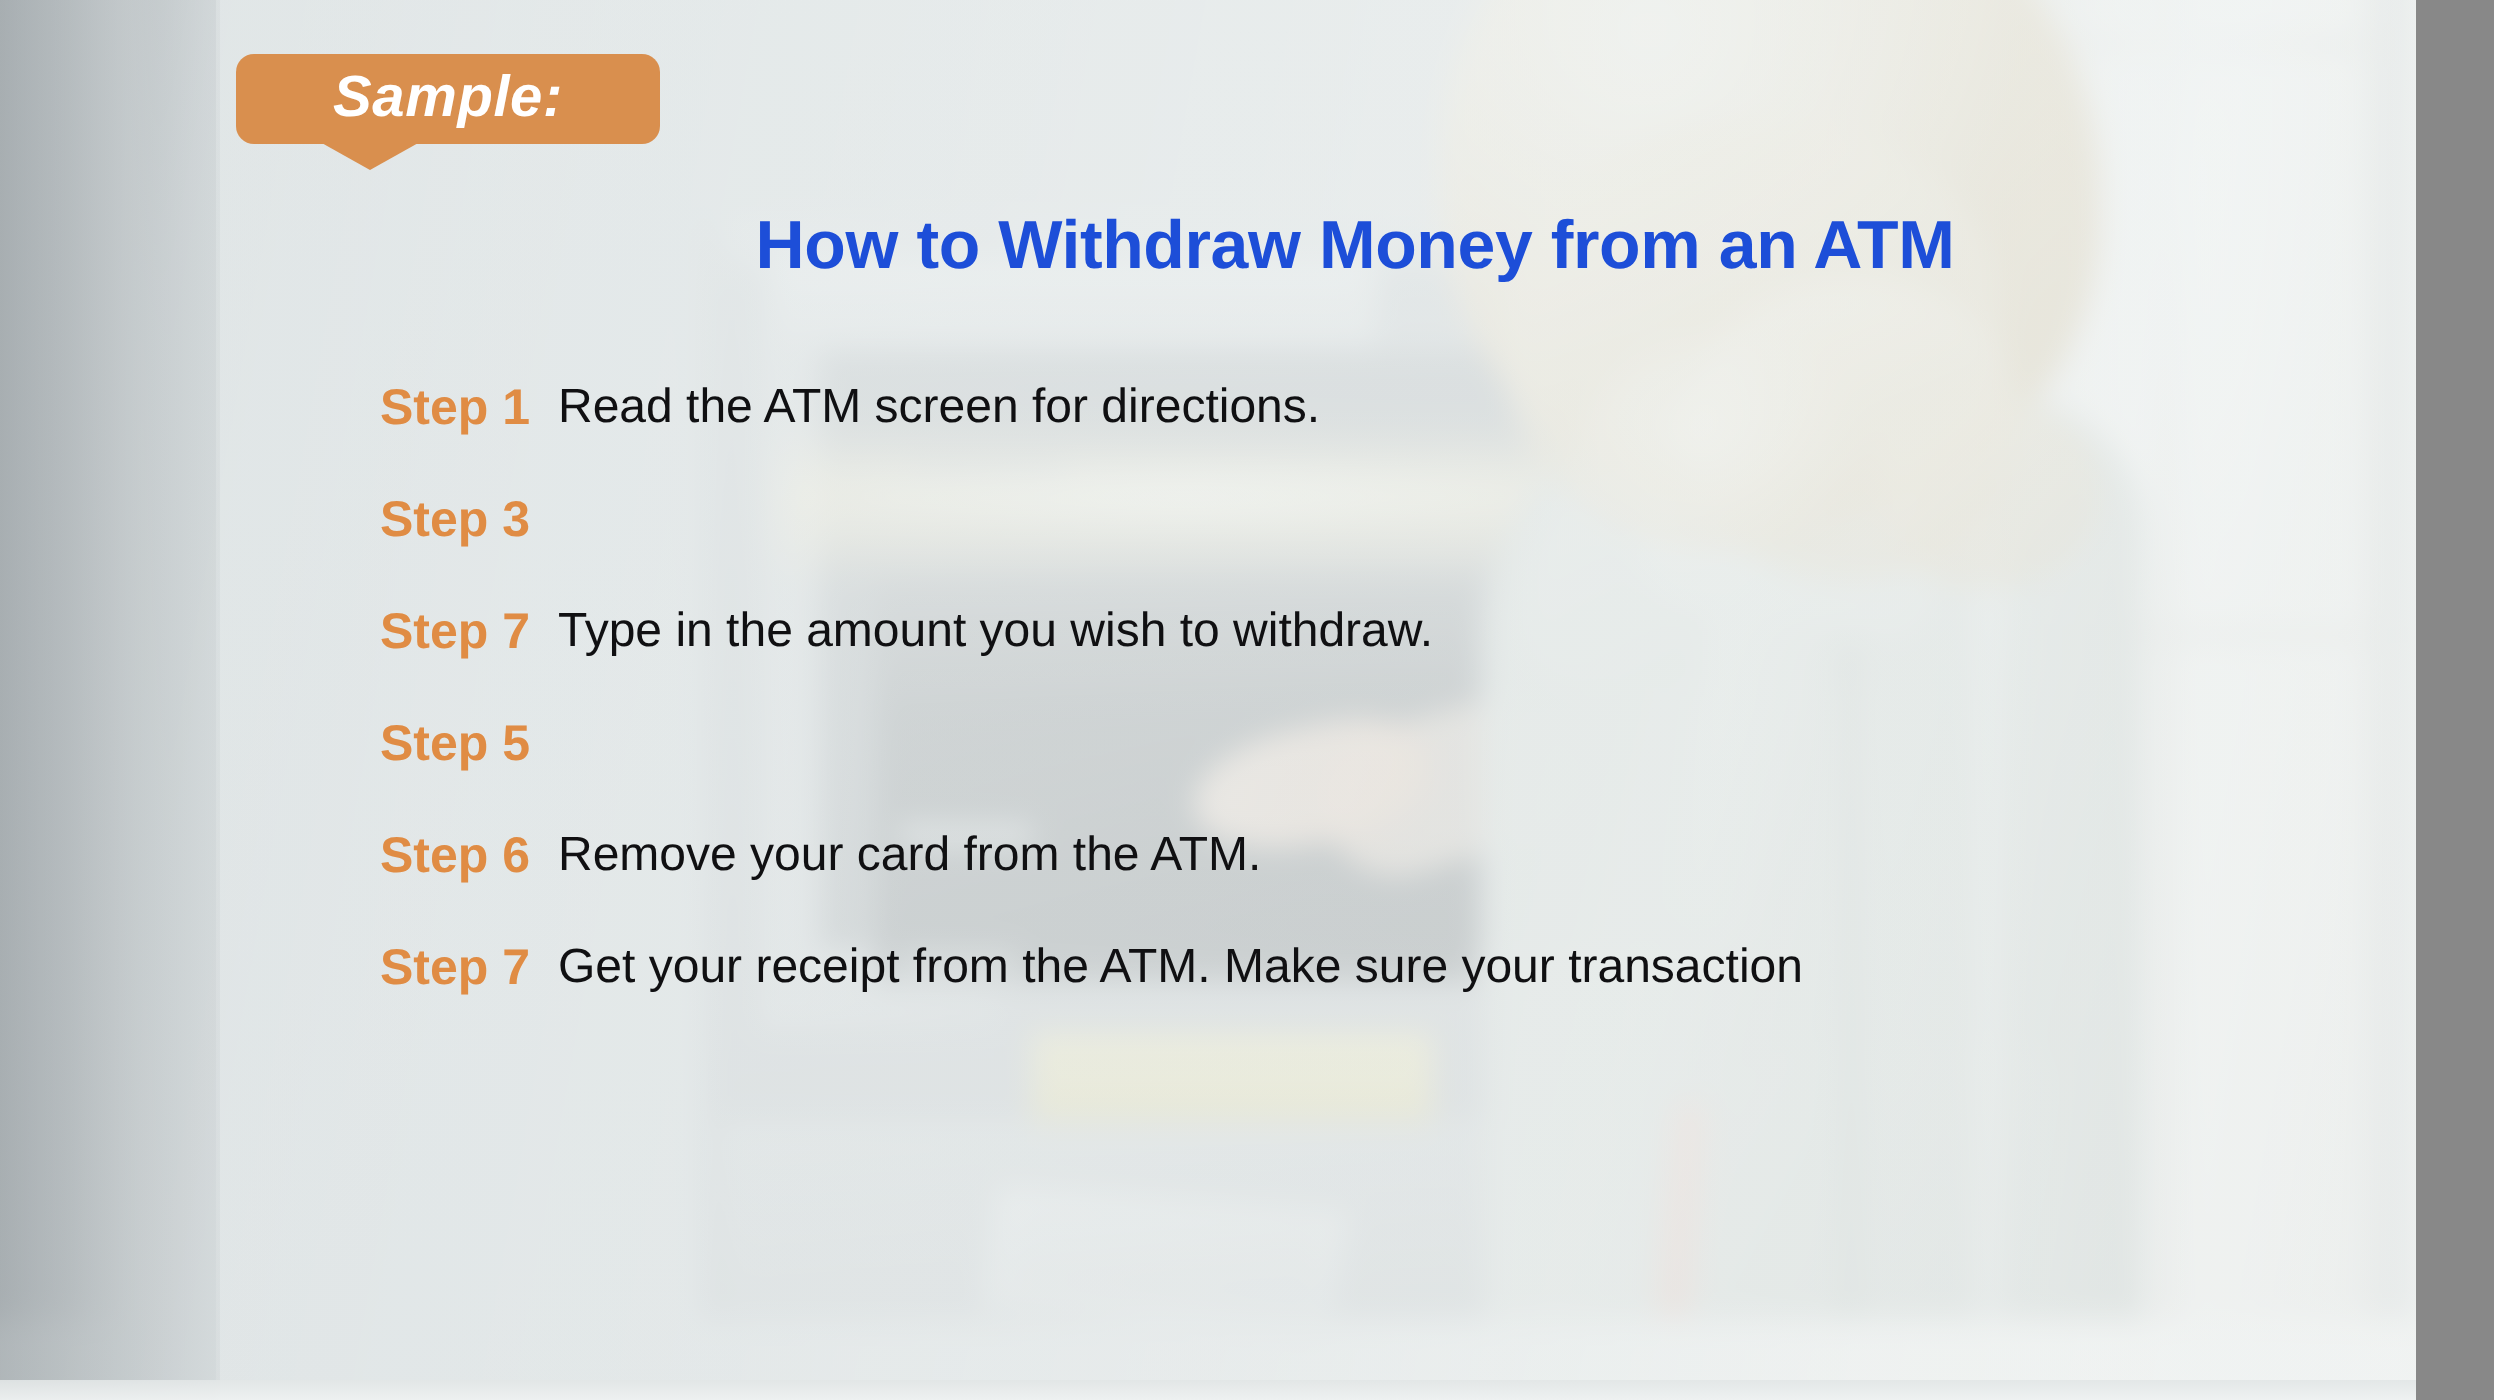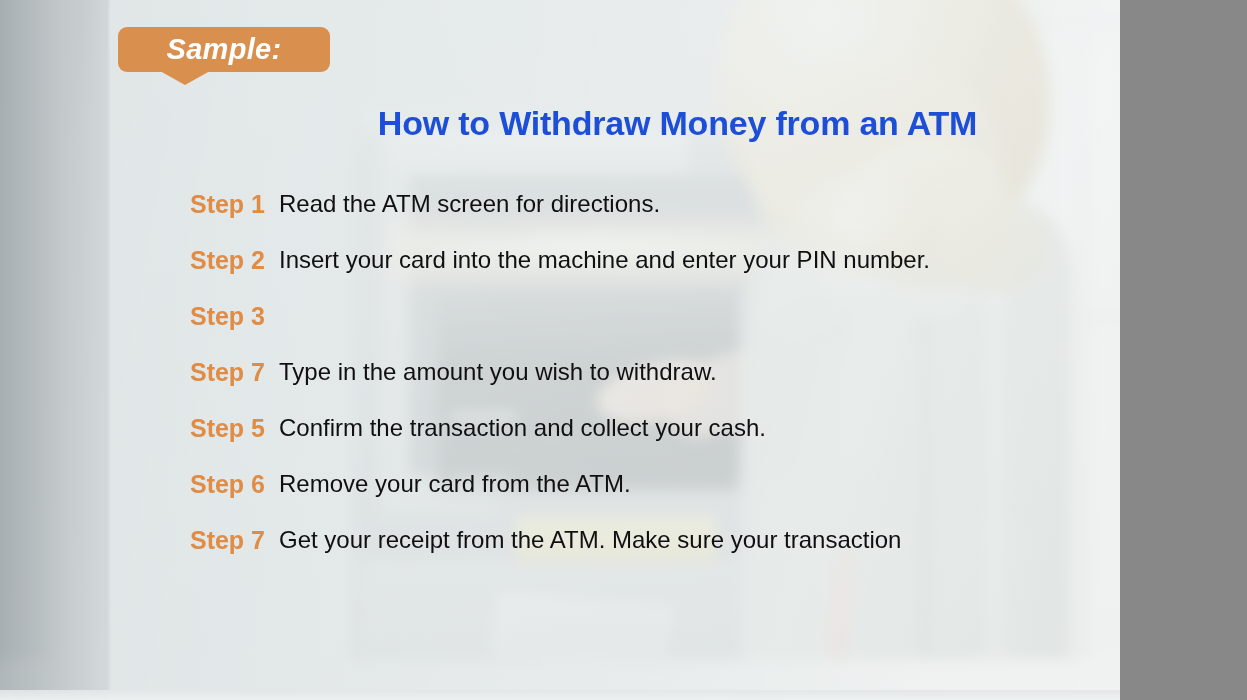--- a/index.html
+++ b/index.html
@@ -1,17 +1,17 @@
 <!DOCTYPE html>
 <html><head>
 <meta charset="utf-8">
 <style>
   html,body{margin:0;padding:0;background:#888;}
   #slide{
-    position:relative;width:1120px;height:700px;overflow:hidden;
+    position:relative;width:1208px;height:700px;overflow:hidden;
     font-family:"Liberation Sans",sans-serif;
     background:#c9cfd2;
   }
 
   
   .photo{position:absolute;inset:0;overflow:hidden;}
   .ph{position:absolute;}
 
   
   .bg-base{
@@ -258,37 +258,32 @@
 
     <div class="title">How to Withdraw Money from an ATM</div>
 
     <div class="steps">
 
       <div class="step">
         <span class="step-label">Step 1</span>
         <span class="step-text">Read the ATM screen for directions.</span>
       </div>
 
-      <div class="step">
-        <span class="step-label">Step 2</span>
-        <span class="step-text">Insert your card into the machine and enter your PIN number.</span>
-      </div>
 
       <div class="step">
         <span class="step-label">Step 3</span>
       </div>
 
       <div class="step">
         <span class="step-label">Step 7</span>
         <span class="step-text">Type in the amount you wish to withdraw.</span>
       </div>
 
       <div class="step">
         <span class="step-label">Step 5</span>
-        <span class="step-text">Confirm the transaction and collect your cash.</span>
       </div>
 
       <div class="step">
         <span class="step-label">Step 6</span>
         <span class="step-text">Remove your card from the ATM.</span>
       </div>
 
       <div class="step">
         <span class="step-label">Step 7</span>
         <span class="step-text">Get your receipt from the ATM. Make sure your transaction</span>

